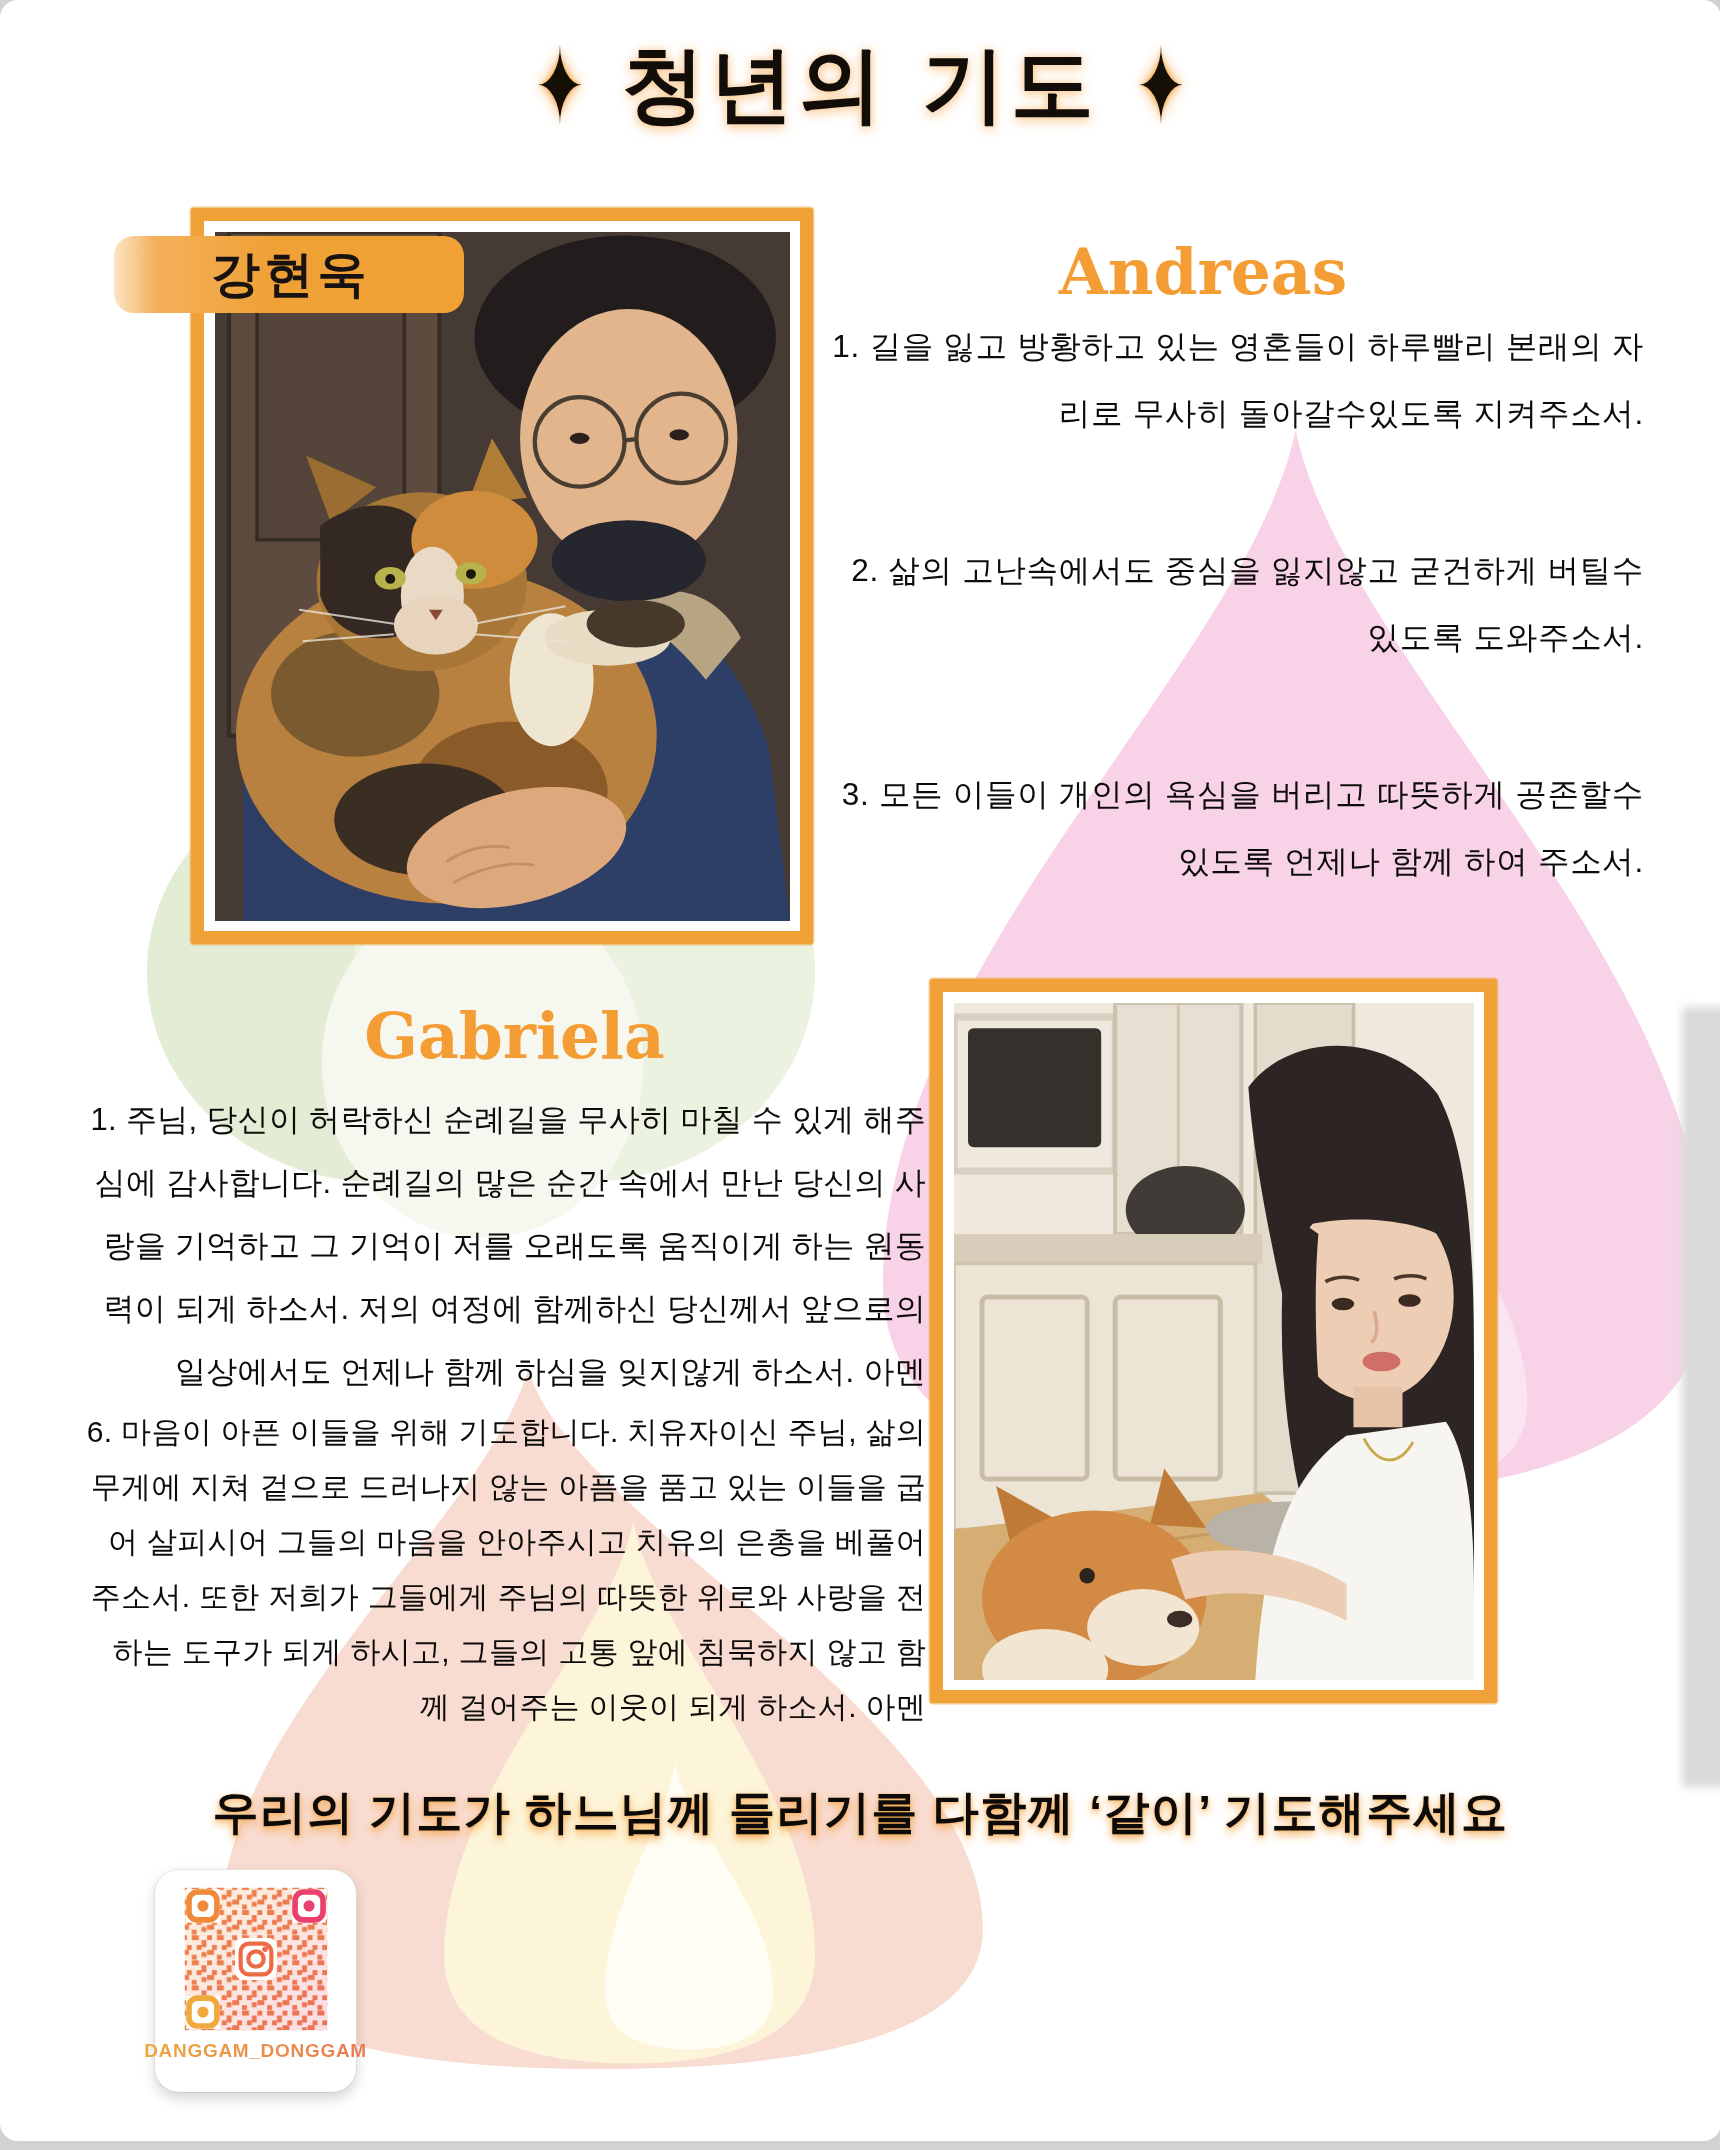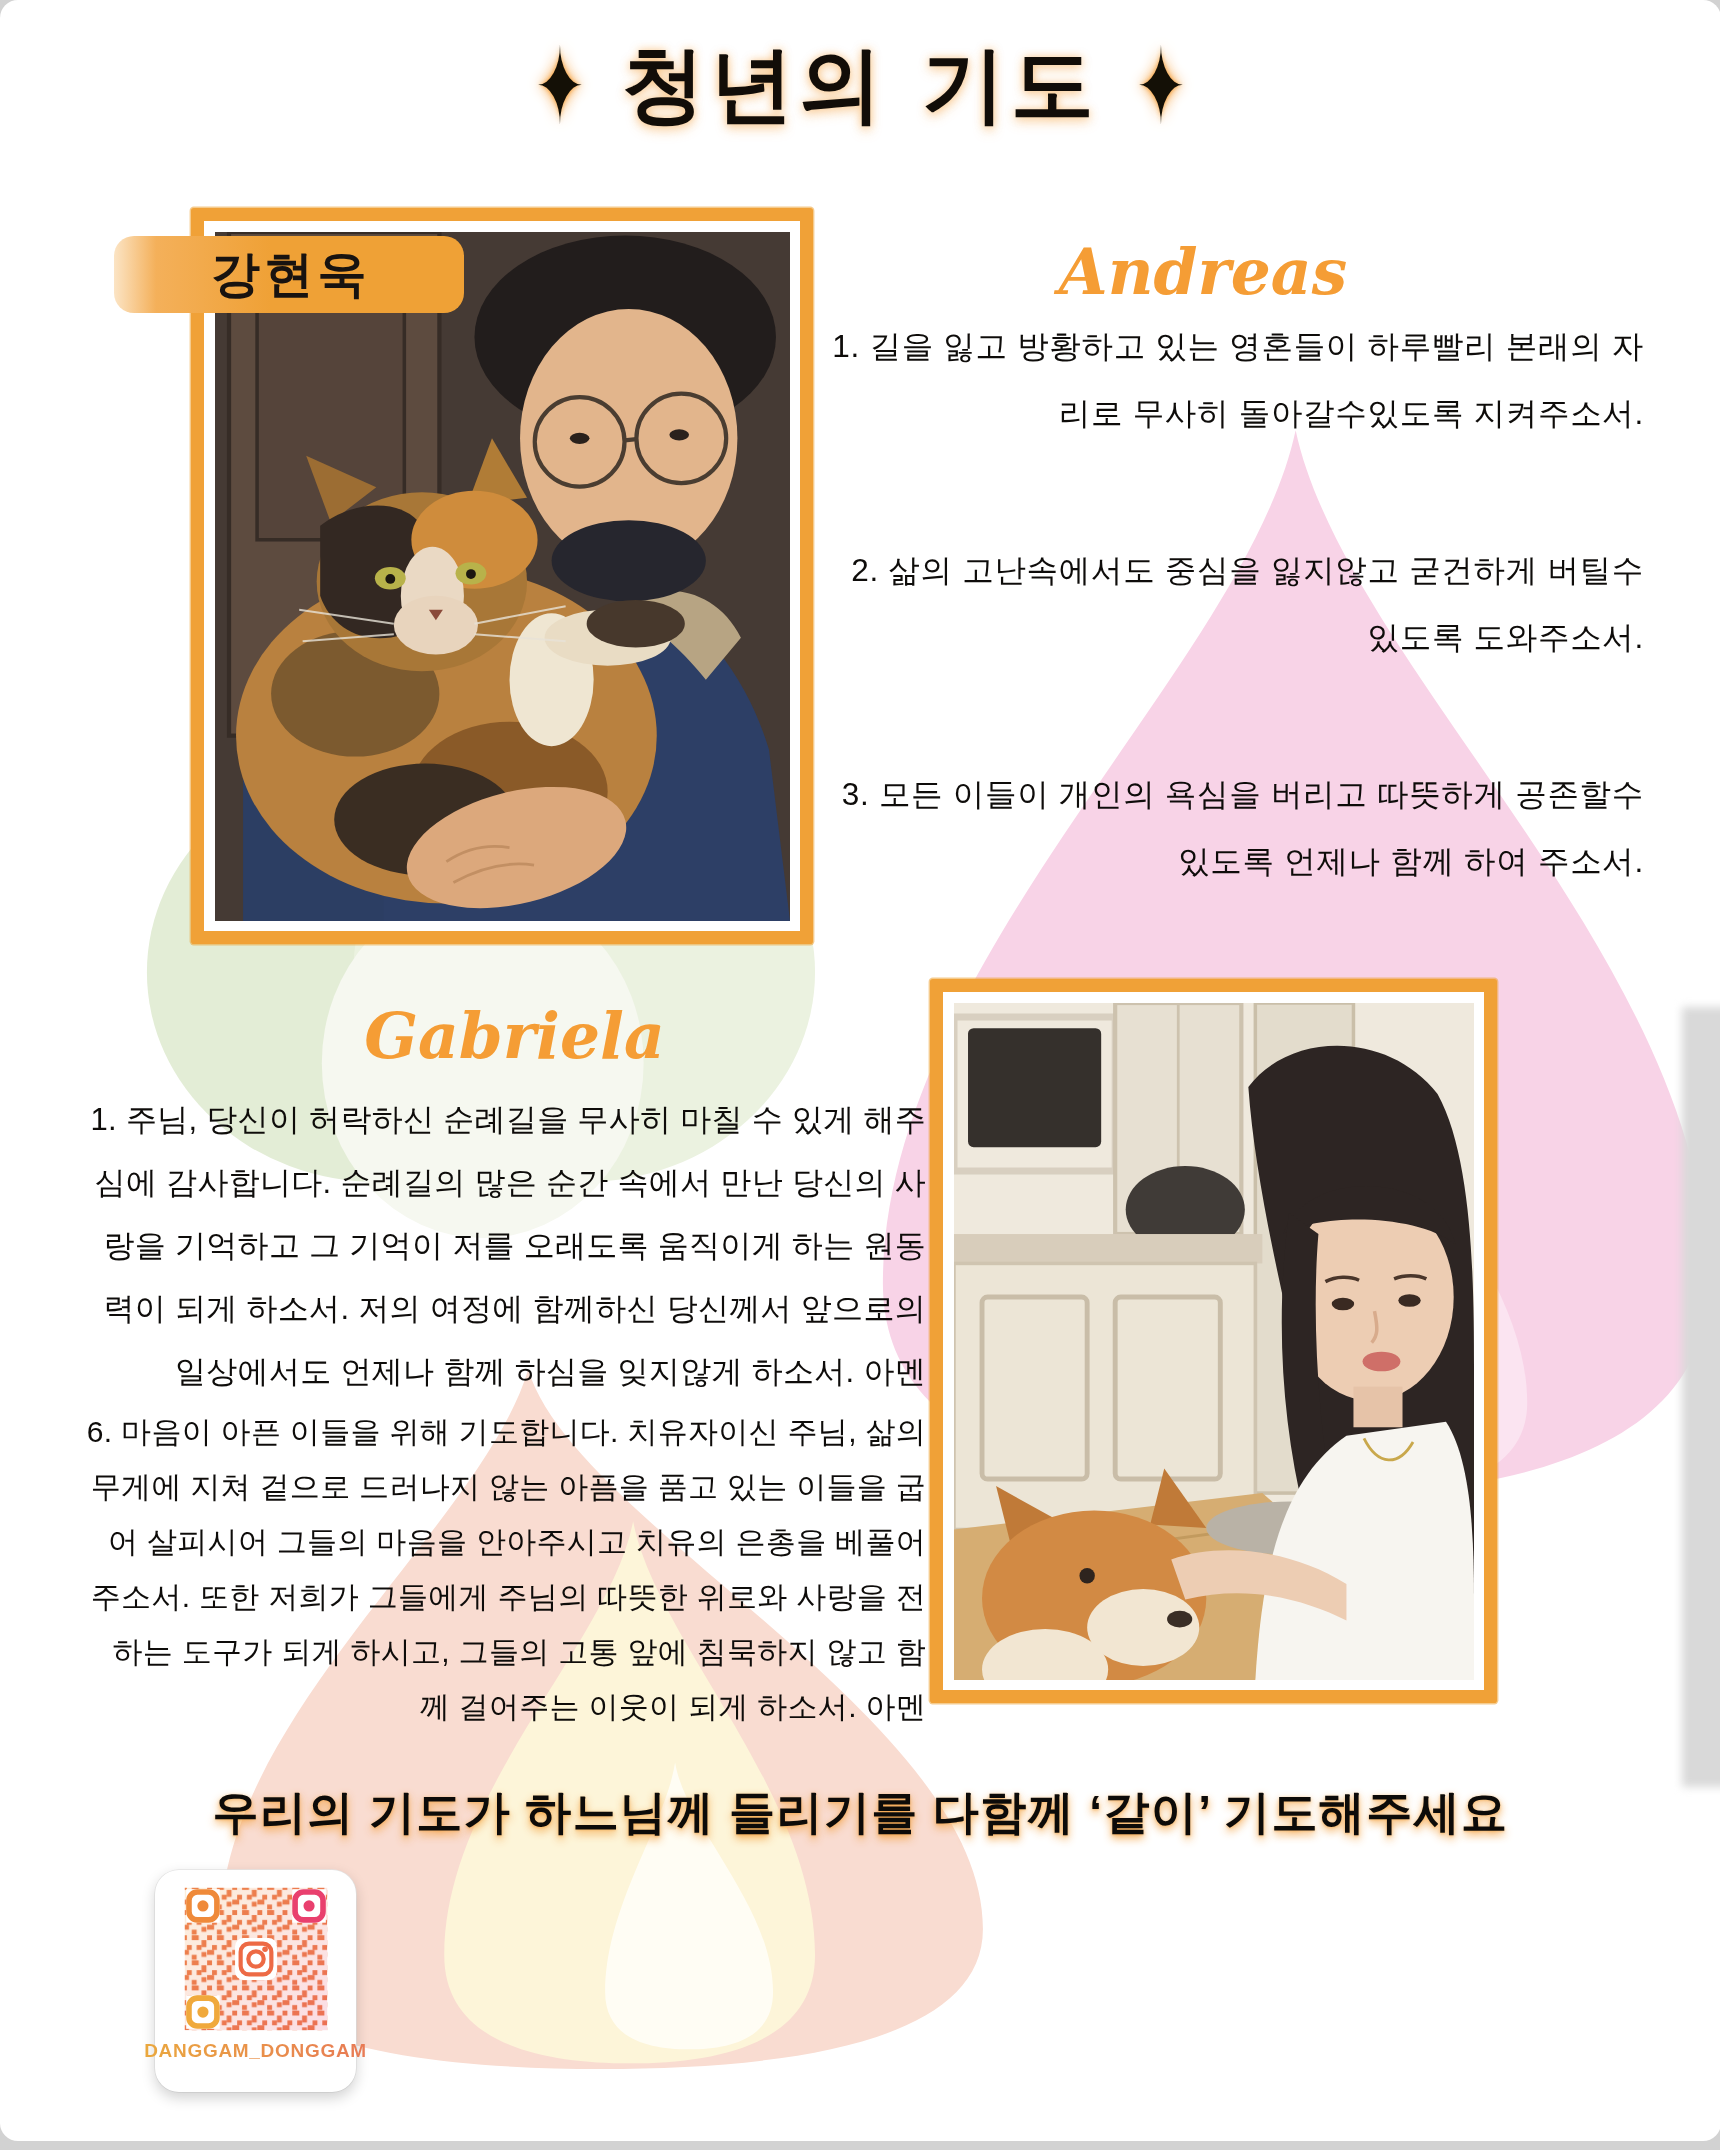--- a/index.html
+++ b/index.html
@@ -55,21 +55,21 @@
   .band-woman{
     left:1265px;top:1593px;width:353px;height:84px;
     background:linear-gradient(90deg,#efa136 70%,#f3ad53 100%);
   }
   .band-woman .band-label{margin-left:90px;}
   .band-label{font-size:49px;font-weight:700;color:#181310;letter-spacing:4.2px;}
 
   
   .script-title{
     position:absolute;z-index:7;text-align:center;
-    font-family:"DejaVu Serif","Liberation Serif",serif;font-style:italic;font-weight:700;
+    font-family:"DejaVu Serif","Liberation Serif",serif;font-weight:700;
     font-size:63px;color:#f59d35;
   }
   .andreas-title{left:979px;top:235px;width:448px;}
   .gabriela-title{left:287px;top:999px;width:455px;}
 
   .prayers{position:absolute;z-index:7;color:#0e0c0a;}
   .prayers p{margin:0;text-align:right;}
   .prayers-andreas{left:829px;top:313px;width:815px;}
   .prayers-andreas .prayer{font-size:31.5px;line-height:67px;letter-spacing:0.7px;margin-bottom:90px;}
   .prayers-gabriela{left:83px;top:1088px;width:843px;}

